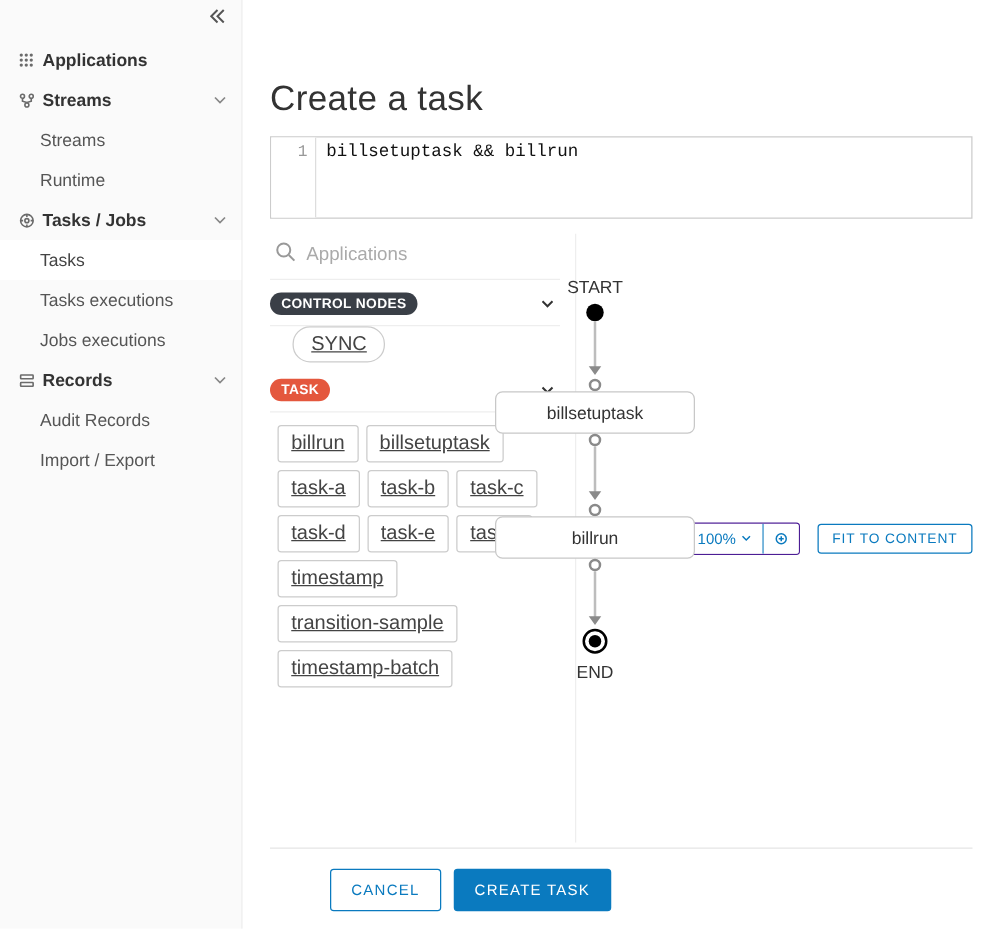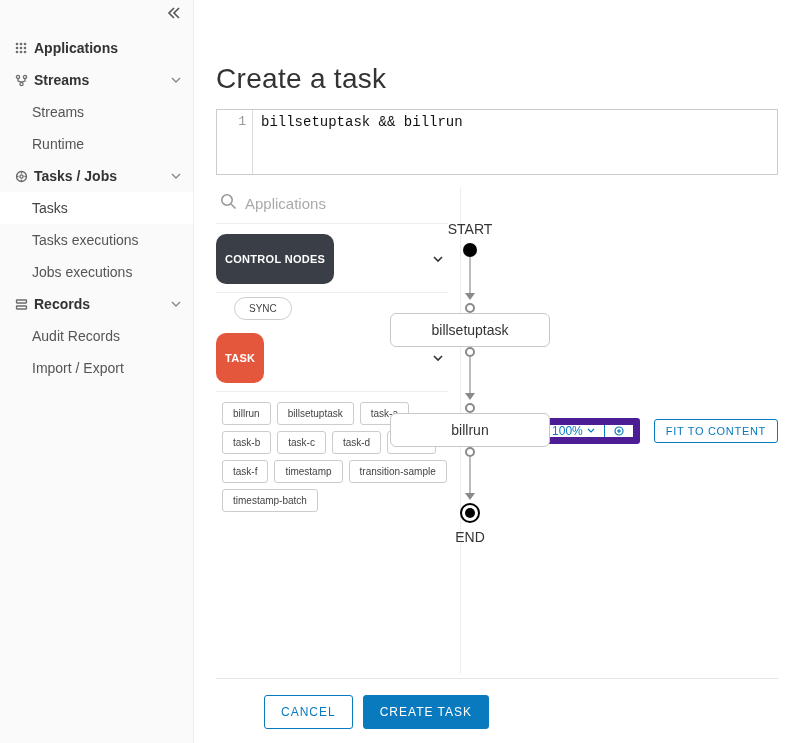--- a/index.html
+++ b/index.html
@@ -23,41 +23,41 @@
     .gutter { width:36px; border-right:1px solid #ddd; background:#fff; color:#999; font-family:"Courier New",monospace; font-size:13px; text-align:right; padding:4px 6px 0 0;}
     .code { flex:1; padding:4px 8px; font-family:"Courier New",monospace; font-size:14px; color:#111;}
     
     .builder { flex:1; display:flex; gap:0; min-height:0; }
     .palette { width:244px; padding-right:12px; }
     .search-row { display:flex; align-items:center; gap:8px; padding:6px 4px 10px 4px; border-bottom:1px solid #eee; }
     .search-row svg{ color:#888;}
     .search-input { border:none; outline:none; flex:1; font-size:15px; color:#555; background:transparent;}
     .search-input::placeholder { color:#aaa; }
     .group-header { display:flex; align-items:center; padding:10px 4px 8px 0; border-bottom:1px solid #eee; }
-    .pill { font-size:11px; font-weight:600; letter-spacing:0.3px; padding:19px 9px; border-radius:10px; color:#fff; }
+    .pill { font-size:11px; font-weight:600; letter-spacing:0.3px; padding:3px 9px; border-radius:10px; color:#fff; }
     .pill.dark { background:#3a3f47; }
     .pill.red { background:#e4573d; }
     .group-header .chev { margin-left:auto; color:#444; }
     .node-grid { display:flex; flex-wrap:wrap; gap:6px; padding:10px 0 4px 6px;}
-    .node-chip { border:1px solid #ccc; background:#fff; border-radius:3px; padding:5px 10px; font-size:10px; color:#444; cursor:grab; }
+    .node-chip { border:1px solid #ccc; background:#fff; border-radius:3px; padding:5px 10px; font-size:16px; color:#444; cursor:grab;text-decoration:underline; }
     .node-chip.sync { border-radius:14px; padding:5px 14px; margin-left:18px; margin-top:4px; margin-bottom:4px;}
     
     .canvas-wrap { flex:1; border-left:1px solid #eee; display:flex; flex-direction:row; min-width:0;}
     .canvas { flex:1; position:relative; }
     .flow-label { position:absolute; left:50%; transform:translateX(-50%); font-size:14px; color:#333; text-align:center;}
     .start-dot { position:absolute; left:50%; transform:translateX(-50%); width:14px; height:14px; border-radius:50%; background:#000; }
     .end-dot-outer { position:absolute; left:50%; transform:translateX(-50%); width:20px; height:20px; border-radius:50%; border:2px solid #000; display:flex; align-items:center; justify-content:center; }
     .end-dot-inner { width:10px; height:10px; border-radius:50%; background:#000; }
     .flow-node { position:absolute; left:50%; transform:translateX(-50%); width:160px; border:1px solid #c8c8c8; border-radius:6px; background:#fff; text-align:center; padding:8px 6px; font-size:14px; color:#333;}
     .port { position:absolute; left:50%; transform:translateX(-50%); width:10px; height:10px; border:2px solid #8a8a8a; border-radius:50%; background:#fff; }
     .vline { position:absolute; left:50%; transform:translateX(-50%); width:2px; background:#bdbdbd;}
     .arrowhead { position:absolute; left:50%; transform:translateX(-50%); width:0; height:0; border-left:5px solid transparent; border-right:5px solid transparent; border-top:7px solid #8a8a8a;}
     
     .canvas-toolbar { display:flex; gap:14px; padding:8px 0 8px 4px; align-items:center;}
-    .seg { display:flex; border:7px solid #4c1d95; border-radius:3px; overflow:hidden; height:26px;padding-left:24px; }
+    .seg { display:flex; border:1px solid #4c1d95; border-radius:3px; overflow:hidden; height:26px;padding-left:24px; }
     .seg button { background:#fff; border:none; border-right:1px solid #0a7abf; color:#0a7abf; font-size:12px; padding:0 9px; cursor:pointer; display:flex; align-items:center; gap:4px;}
     .seg button:last-child{ border-right:none;}
     .fit-btn { border:1px solid #0a7abf; border-radius:3px; background:#fff; color:#0a7abf; font-size:11px; letter-spacing:0.7px; padding:5px 11px; cursor:pointer; }
     .hr { border:none; border-top:1px solid #e5e5e5; margin:4px 0 12px 0;}
     
     .footer { display:flex; gap:10px; padding-top:4px;padding-left:48px;}
     .btn { font-size:12px; letter-spacing:1px; padding:9px 16px; border-radius:3px; cursor:pointer; }
     .btn.secondary { background:#fff; border:1px solid #0a7abf; color:#0a7abf; }
     .btn.primary { background:#0a7abf; border:1px solid #0a7abf; color:#fff; }
     .chev svg{display:block;}

